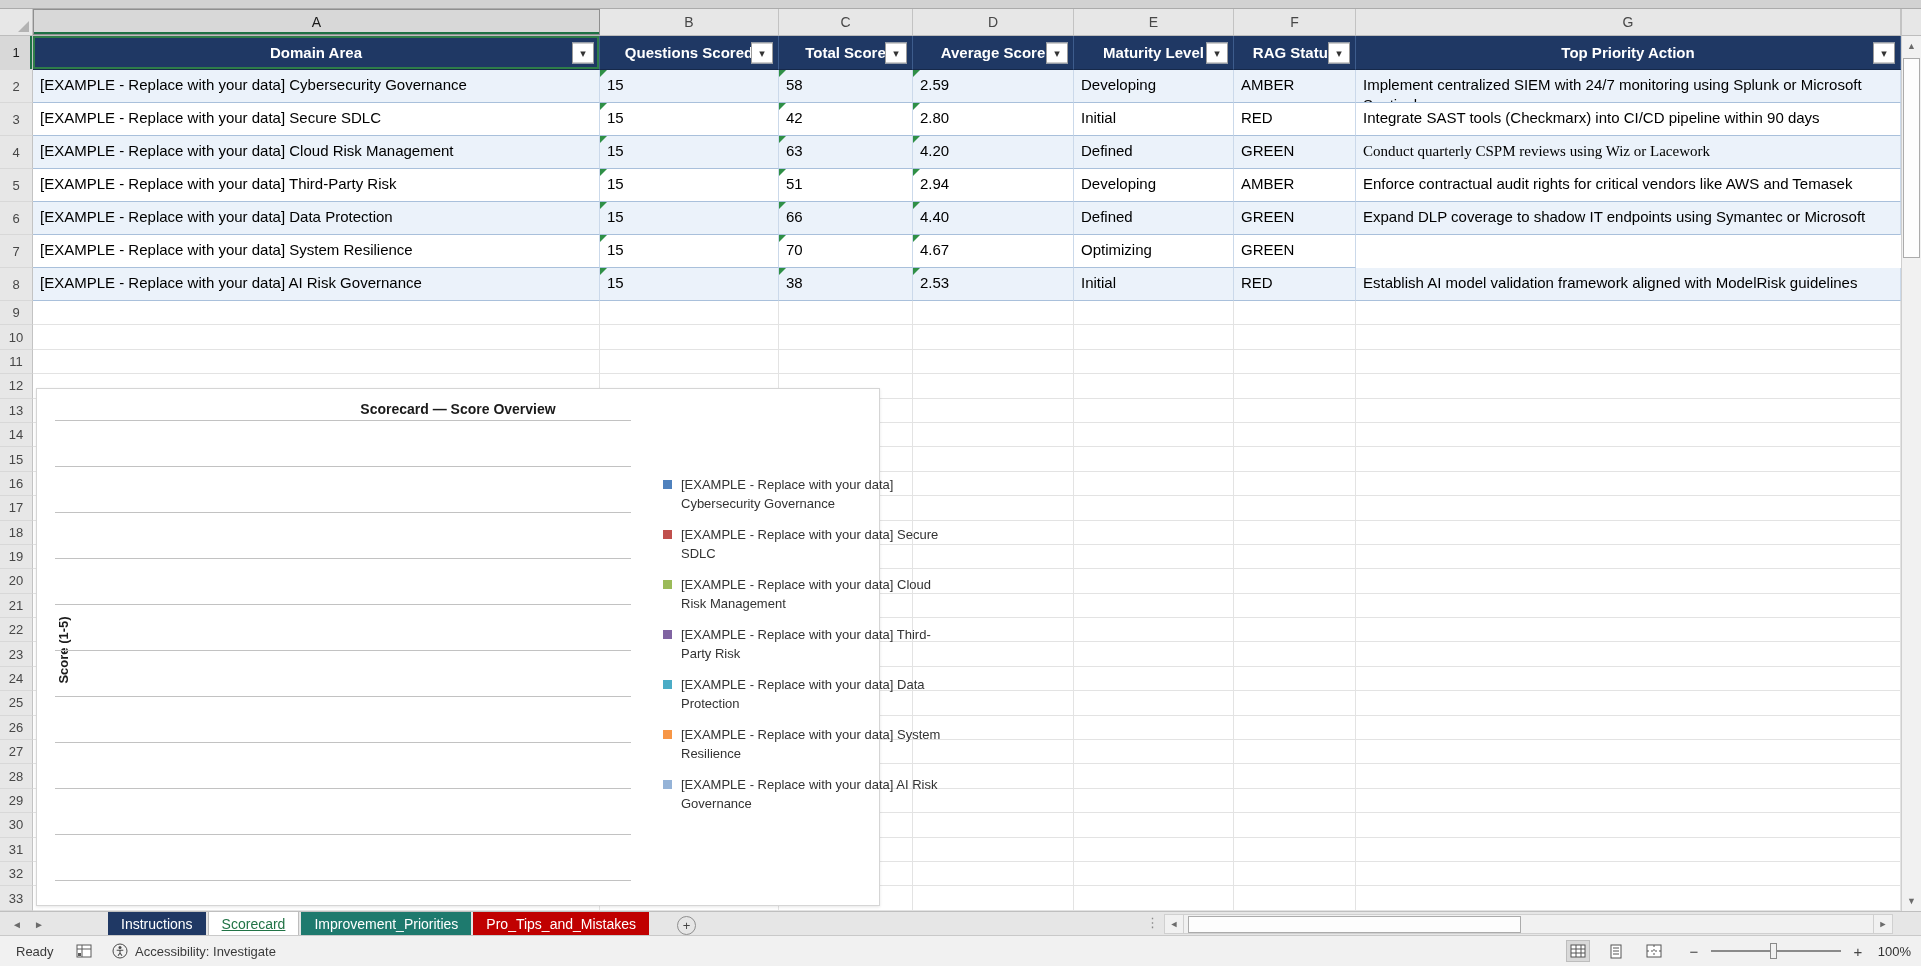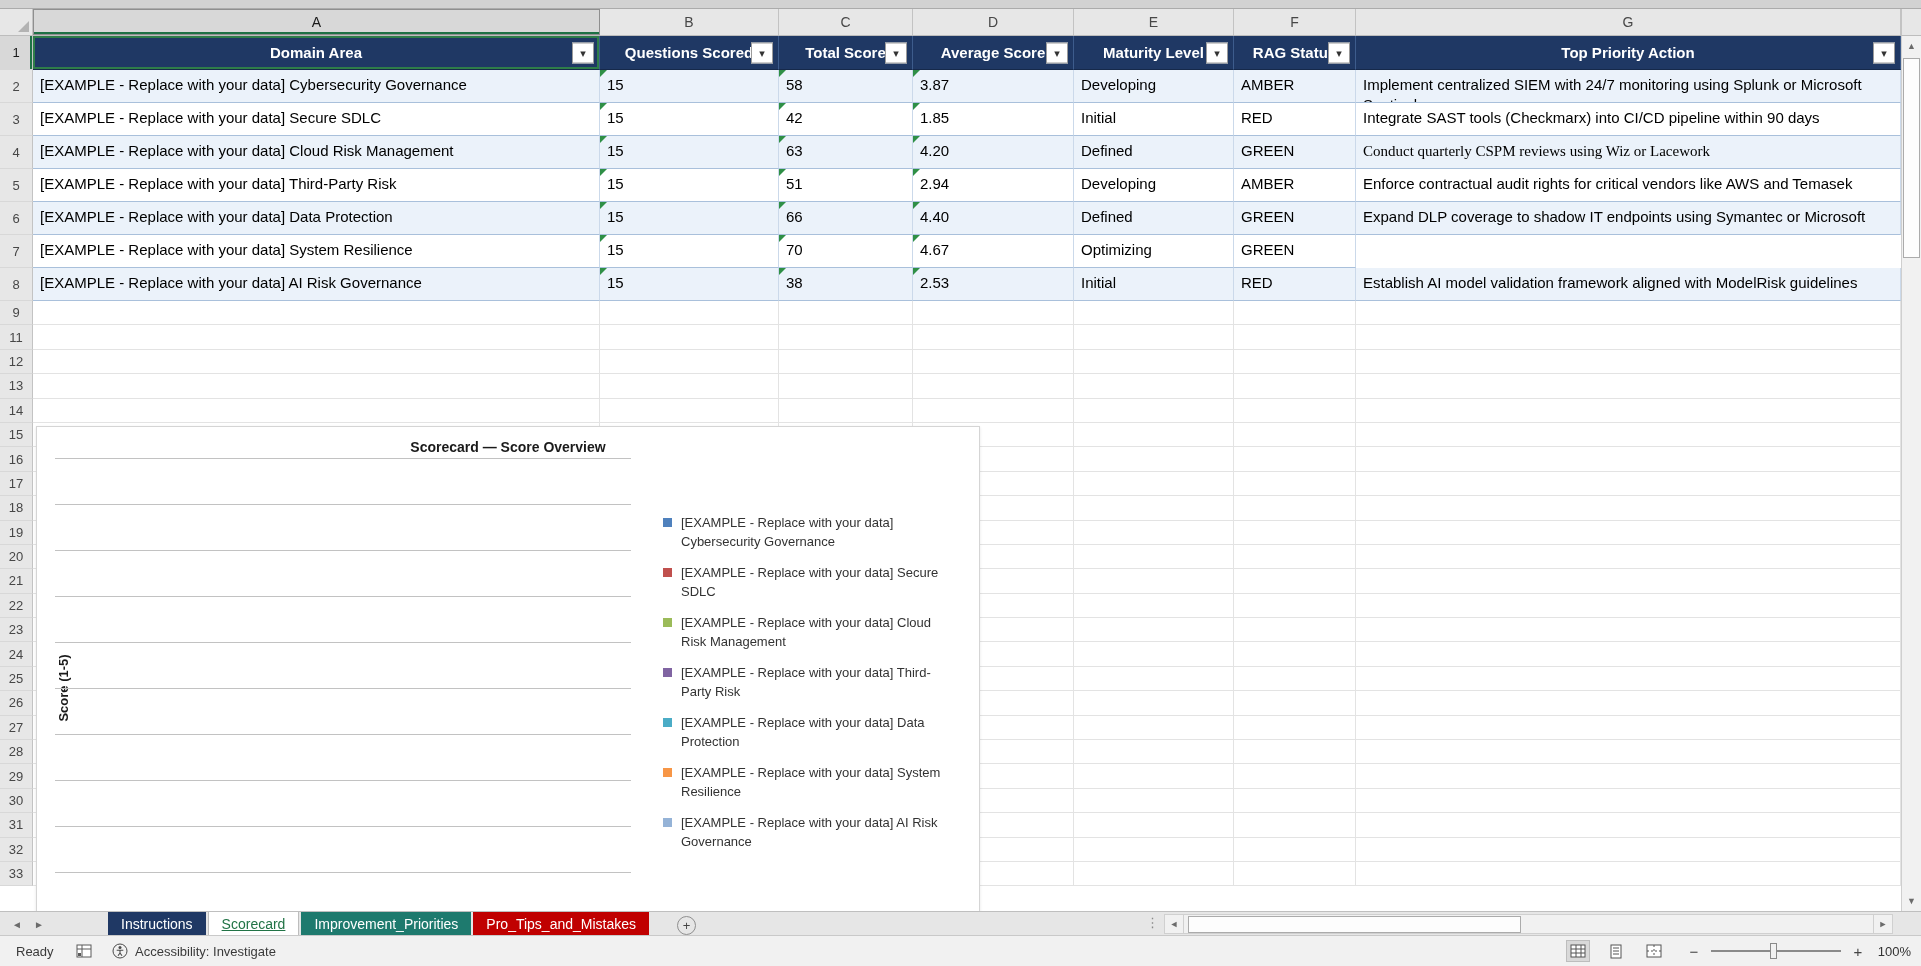--- a/index.html
+++ b/index.html
@@ -34,22 +34,22 @@
   .cell.a1{box-shadow:inset 0 0 0 2px #2E7D49;}
   .fbtn{position:absolute;right:5px;top:50%;transform:translateY(-50%);width:22px;height:21px;background:#fff;
         border:1px solid #9b9b9b;color:#333;font-size:11px;font-weight:normal;display:flex;align-items:center;justify-content:center;}
   
   .row.data .cell{border-right:1px solid #CBD9EA;border-bottom:1px solid #A9C0DB;}
   .row.band .cell{background:#EBF2FA;}
   .cell.tri::before{content:'';position:absolute;left:0;top:0;border-top:7px solid #2F8F46;border-right:7px solid transparent;}
   .row.empty .cell{padding:0;}
 
   
-  .chart{position:absolute;left:36px;top:352px;width:944px;height:518px;background:#fff;border:1px solid #D5D5D5;
-         border-radius:0;box-shadow:0 1px 3px rgba(0,0,0,.10);margin-top:38px;}
+  .chart{position:absolute;left:36px;top:352px;width:844px;height:518px;background:#fff;border:1px solid #D5D5D5;
+         border-radius:0;box-shadow:0 1px 3px rgba(0,0,0,.10);}
   .ctitle{position:absolute;left:0;right:0;top:12px;text-align:center;font-size:14px;font-weight:bold;color:#1a1a1a;}
   .gl{position:absolute;left:18px;width:576px;height:1px;background:#C2C2C2;}
   .ylab{position:absolute;left:26px;top:261px;transform:translate(-50%,-50%) rotate(-90deg);white-space:nowrap;
         font-size:13px;font-weight:bold;color:#1a1a1a;}
   .legend{position:absolute;left:626px;top:86px;width:285px;}
   .lg{display:flex;margin-bottom:12px;}
   .lgsq{flex:none;width:9px;height:9px;margin:5px 9px 0 0;}
   .lgt{font-size:13px;line-height:19px;color:#333;width:262px;}
 
   
@@ -154,31 +154,31 @@
             <div class="fbtn">
               <span>▾</span>
             </div>
           </div>
         </div>
         <div class="row data band" style="height: 33px;">
           <div class="gut">2</div>
           <div class="cell c0" style="width: 567px;">[EXAMPLE - Replace with your data] Cybersecurity Governance</div>
           <div class="cell c1 tri" style="width: 179px;">15</div>
           <div class="cell c2 tri" style="width: 134px;">58</div>
-          <div class="cell c3 tri" style="width: 161px;">3.87</div>
+          <div class="cell c3 tri" style="width: 161px;">2.59</div>
           <div class="cell c4" style="width: 160px;">Developing</div>
           <div class="cell c5" style="width: 122px;">AMBER</div>
           <div class="cell c6" style="width: 545px;">Implement centralized SIEM with 24/7 monitoring using Splunk or Microsoft Sentinel</div>
         </div>
         <div class="row data" style="height: 33px;">
           <div class="gut">3</div>
           <div class="cell c0" style="width: 567px;">[EXAMPLE - Replace with your data] Secure SDLC</div>
           <div class="cell c1 tri" style="width: 179px;">15</div>
           <div class="cell c2 tri" style="width: 134px;">42</div>
-          <div class="cell c3 tri" style="width: 161px;">1.85</div>
+          <div class="cell c3 tri" style="width: 161px;">2.80</div>
           <div class="cell c4" style="width: 160px;">Initial</div>
           <div class="cell c5" style="width: 122px;">RED</div>
           <div class="cell c6" style="width: 545px;">Integrate SAST tools (Checkmarx) into CI/CD pipeline within 90 days</div>
         </div>
         <div class="row data band" style="height: 33px;">
           <div class="gut">4</div>
           <div class="cell c0" style="width: 567px;">[EXAMPLE - Replace with your data] Cloud Risk Management</div>
           <div class="cell c1 tri" style="width: 179px;">15</div>
           <div class="cell c2 tri" style="width: 134px;">63</div>
           <div class="cell c3 tri" style="width: 161px;">4.20</div>
@@ -220,20 +220,30 @@
           <div class="cell c0" style="width: 567px;">[EXAMPLE - Replace with your data] AI Risk Governance</div>
           <div class="cell c1 tri" style="width: 179px;">15</div>
           <div class="cell c2 tri" style="width: 134px;">38</div>
           <div class="cell c3 tri" style="width: 161px;">2.53</div>
           <div class="cell c4" style="width: 160px;">Initial</div>
           <div class="cell c5" style="width: 122px;">RED</div>
           <div class="cell c6" style="width: 545px;">Establish AI model validation framework aligned with ModelRisk guidelines</div>
         </div>
         <div class="row empty" style="height: 24.4px;">
           <div class="gut">9</div>
+          <div class="cell c0" style="width: 567px;"></div>
+          <div class="cell c1" style="width: 179px;"></div>
+          <div class="cell c2" style="width: 134px;"></div>
+          <div class="cell c3" style="width: 161px;"></div>
+          <div class="cell c4" style="width: 160px;"></div>
+          <div class="cell c5" style="width: 122px;"></div>
+          <div class="cell c6" style="width: 545px;"></div>
+        </div>
+        <div class="row empty" style="height: 24.4px;">
+          <div class="gut">10</div>
           <div class="cell c0" style="width: 567px;"></div>
           <div class="cell c1" style="width: 179px;"></div>
           <div class="cell c2" style="width: 134px;"></div>
           <div class="cell c3" style="width: 161px;"></div>
           <div class="cell c4" style="width: 160px;"></div>
           <div class="cell c5" style="width: 122px;"></div>
           <div class="cell c6" style="width: 545px;"></div>
         </div>
         <div class="row empty" style="height: 24.4px;">
           <div class="gut">11</div>

